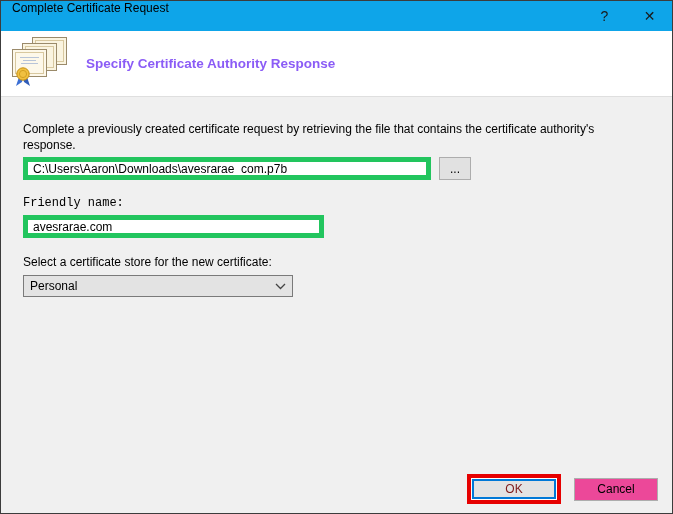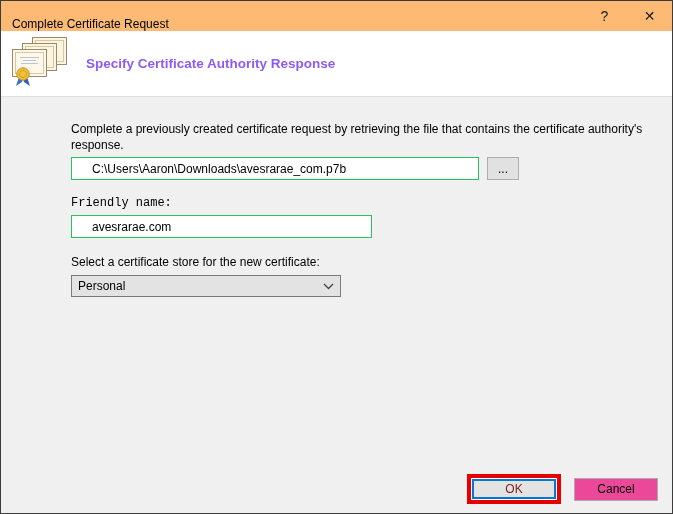--- a/index.html
+++ b/index.html
@@ -6,53 +6,53 @@
   * { box-sizing: border-box; }
   .window {
     width: 673px; height: 514px;
     border: 1px solid #3c3c3c;
     background: #f0f0f0;
     font-family: "Liberation Sans", sans-serif;
     position: relative;
     overflow: hidden;
   }
   .titlebar {
-    height: 30px; background: #fdba74;
-    display: flex; align-items: flex-end;
+    height: 30px; background: #0ea5e9;
+    display: flex; align-items: flex-start;
   }
   .titlebar-title {
     padding-left: 11px; font-size: 12px; color: #000;
   }
   .titlebar-controls { margin-left: auto; display: flex; height: 100%; }
   .tb-btn {
     width: 45px; height: 100%;
     display: flex; align-items: center; justify-content: center;
     font-size: 14px; color: #1a1a1a; cursor: default;
   }
   .header {
     height: 66px; background: #ffffff;
     border-bottom: 1px solid #dfdfdf;
     display: flex; align-items: center;
     padding-left: 10px;
   }
   .header-title {
     margin-left: 18px; font-weight: bold; font-size: 13.5px; color: #8b5cf6;
   }
-  .content { padding: 0 22px; font-size: 12px; color: #000; margin-left: 48px; }
+  .content { padding: 0 22px; font-size: 12px; color: #000; }
   .description {
     margin-top: 24px; width: 618px; line-height: 16px;
   }
   .field-label { margin-top: 26px; }
   .field-label.l2 { margin-top: 16px; font-family: Liberation Mono, monospace; }
   .field-label.l3 { margin-top: 17px; }
   .file-row { margin-top: 4px; display: flex; align-items: center; }
   input.text-input {
-    height: 23px; border: 1px solid #22c55e; background: #ffffff;
+    height: 23px; border: 5px solid #22c55e; background: #ffffff;
     font-family: "Liberation Sans", sans-serif; font-size: 12px;
-    padding: 0 20px; color: #000; outline: none;
+    padding: 0 5px; color: #000; outline: none;
   }
   .file-input { width: 408px; }
   .browse-btn {
     margin-left: 8px; width: 32px; height: 23px;
     background: #e1e1e1; border: 1px solid #adadad;
     font-size: 12px; line-height: 10px; color: #000;
     display: flex; align-items: center; justify-content: center;
   }
   .friendly-input { width: 301px; height: 22px; margin-top: 5px; display: block; }
   .dropdown {

